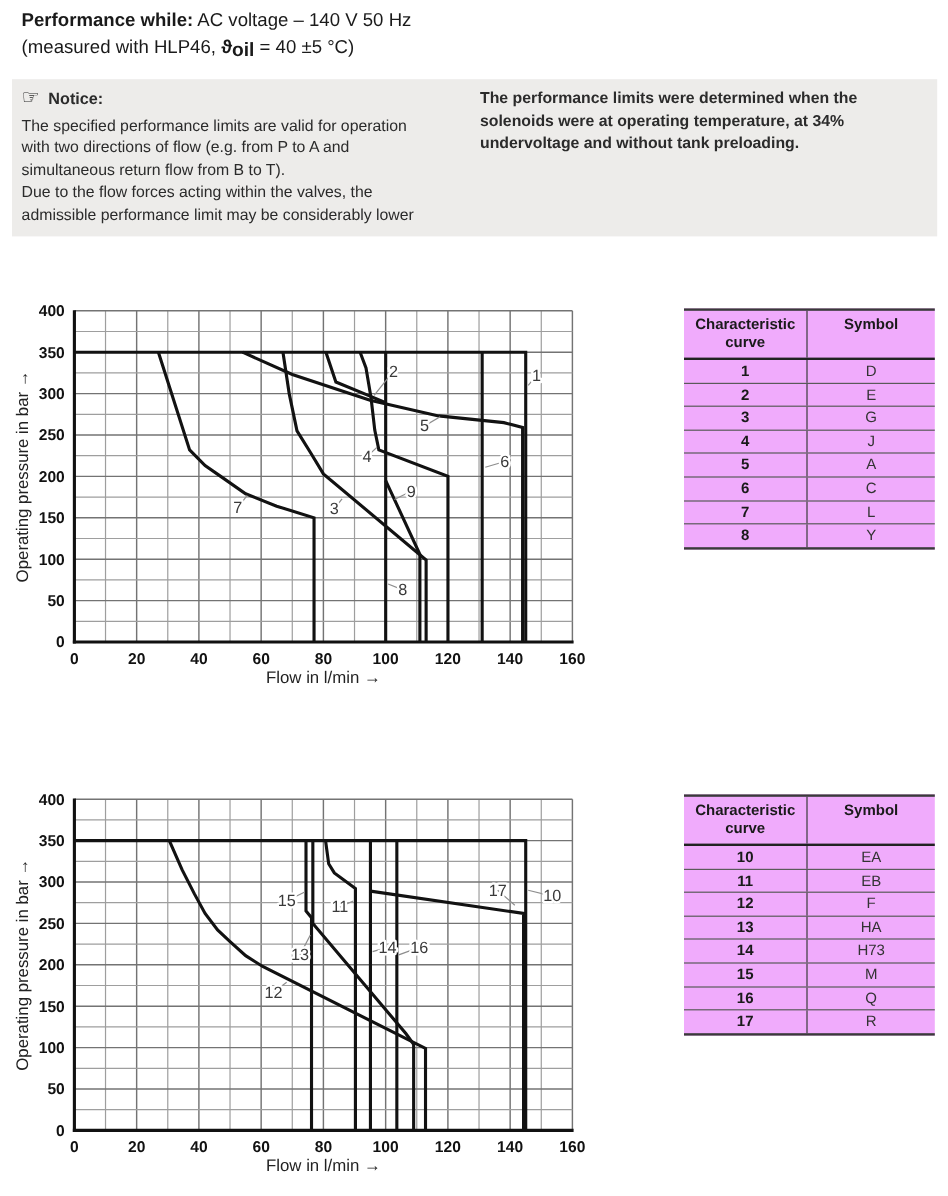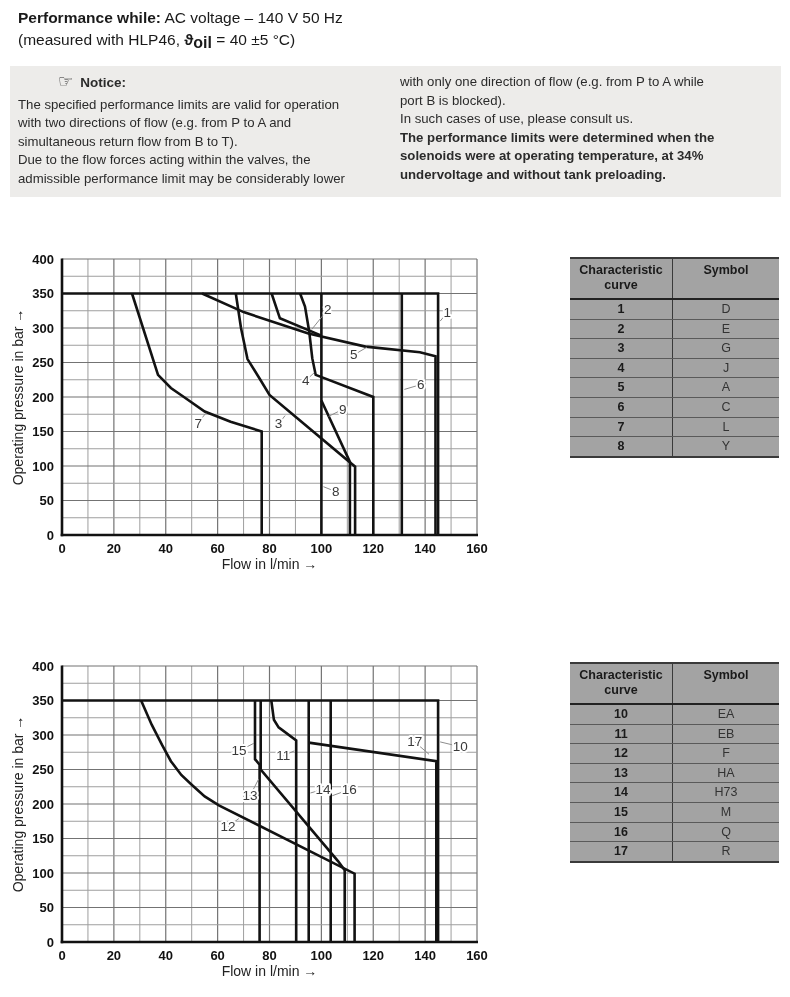--- a/index.html
+++ b/index.html
@@ -9,35 +9,35 @@
   
   #title-block{left:18px;top:7px;width:560px;font-size:15.5px;line-height:22px;}
   #title-block b{font-weight:bold;}
   .sub{font-size:16px;vertical-align:-3px;font-weight:bold;}
 
   
   #notice-box{left:10px;top:66px;width:771px;height:131px;background:#edecea;}
   .ncol{position:absolute;top:7px;font-size:13.2px;line-height:18.6px;color:#2b2b2b;}
   #notice-left{left:8px;width:372px;}
   #notice-right{left:390px;width:375px;}
-  .notice-head{font-weight:bold;font-size:13.5px;margin-bottom:3px;margin-left:40px;}
+  .notice-head{font-weight:bold;font-size:13.5px;margin-bottom:3px;}
   .hand{font-size:17px;font-weight:normal;margin-right:7px;}
   .prewrap{white-space:pre-line;}
   .boldpara{font-weight:bold;}
 
   
   .chart-svg{position:absolute;left:8px;width:482px;height:335px;}
   #chart1{top:250px;}
   #chart2{top:657px;}
   .tick{font:bold 13px "Liberation Sans",sans-serif;fill:#111;}
   .atitle{font:14px "Liberation Sans",sans-serif;fill:#222;}
   .clabel{font:13.5px "Liberation Sans",sans-serif;fill:#3a3a3a;paint-order:stroke;stroke:#ffffff;stroke-width:4px;stroke-linejoin:round;}
 
   
-  .tbl{position:absolute;left:570px;width:209px;border-top:2px solid #3a3a3a;border-bottom:2px solid #3a3a3a;background:#a3a3a3;}
+  .tbl{position:absolute;left:570px;width:209px;border-top:2px solid #3a3a3a;border-bottom:2px solid #3a3a3a;background:#f0abfc;}
   #table1{top:257px;}
   #table2{top:662px;}
   .thead{display:grid;grid-template-columns:103px 1fr;border-bottom:2px solid #222;}
   .th{font-weight:bold;font-size:12.5px;line-height:15px;text-align:center;padding:4px 2px 5px;}
   .th.first{border-right:1.2px solid #3a3a3a;}
   .tr{display:grid;grid-template-columns:103px 1fr;border-bottom:1.1px solid #5a5a5a;}
   .tr:last-child{border-bottom:none;}
   .td{text-align:center;font-size:12.5px;line-height:18.6px;height:18.6px;}
   .td.num{font-weight:bold;border-right:1.2px solid #3a3a3a;}
   .td.sym{color:#333;}
@@ -53,23 +53,20 @@
 <div class="abs" id="notice-box">
   <div class="ncol" id="notice-left">
     <div class="notice-head"><span class="hand">☞</span><span>Notice:</span></div>
     <div class="prewrap">The specified performance limits are valid for operation
 with two directions of flow (e.g. from P to A and
 simultaneous return flow from B to T).
 Due to the flow forces acting within the valves, the
 admissible performance limit may be considerably lower</div>
   </div>
   <div class="ncol" id="notice-right">
-    <div class="prewrap">with only one direction of flow (e.g. from P to A while
-port B is blocked).
-In such cases of use, please consult us.</div>
     <div class="prewrap boldpara">The performance limits were determined when the
 solenoids were at operating temperature, at 34%
 undervoltage and without tank preloading.</div>
   </div>
 </div>
 
 <svg class="chart-svg" id="chart1" viewBox="0 0 482 335">
     <line x1="79.9375" y1="9" x2="79.9375" y2="285" stroke="#9e9e9e" stroke-width="1"></line>
     <line x1="105.875" y1="9" x2="105.875" y2="285" stroke="#737373" stroke-width="1.2"></line>
     <line x1="131.8125" y1="9" x2="131.8125" y2="285" stroke="#9e9e9e" stroke-width="1"></line>

